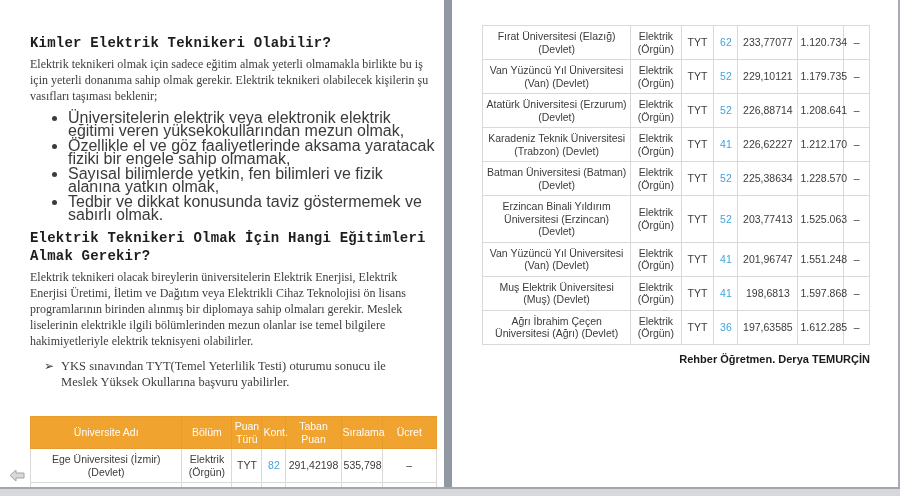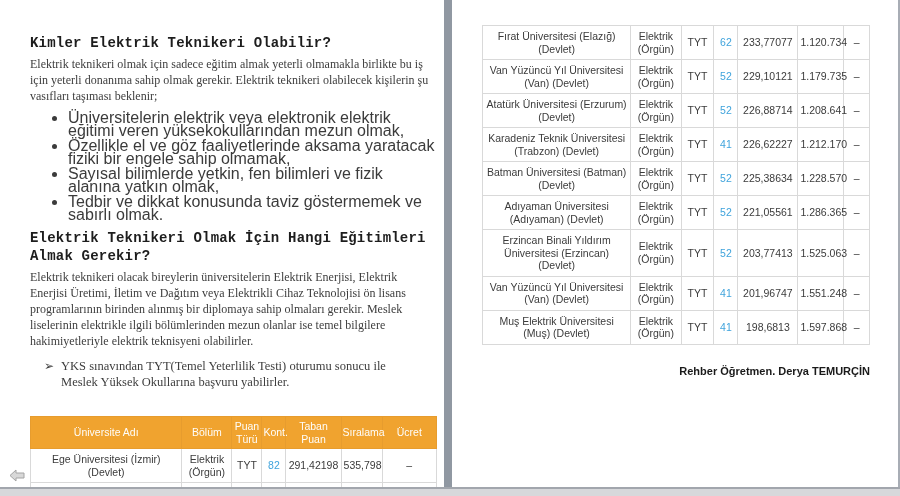--- a/index.html
+++ b/index.html
@@ -49,21 +49,21 @@
     background:#F0A32F; color:#FEFDFA; font-weight:normal;
     border:1px solid #E79C2E; padding:3px 1px; font-size:10.5px;
   }
   table.uni td { border:1px solid #D9D9D9; padding:4px 2px; }
   td.blue { color:#3FA3DC; }
   .left-table-wrap { margin-top:26px; }
 
   
   .right-table-wrap { position:absolute; left:30px; top:25px; width:388px; }
   .footer-credit {
-    margin-top:20px; text-align:right; font-weight:bold; font-size:11px;
+    margin-top:8px; text-align:right; font-weight:bold; font-size:11px;
     color:#1a1a1a; font-family:"Liberation Sans", sans-serif;
   }
 </style>
 </head>
 <body>
 
 <div class="page page-left">
   <div class="left-content">
     <h1>Kimler Elektrik Teknikeri Olabilir?</h1>
     <p class="body">Elektrik teknikeri olmak için sadece eğitim almak yeterli olmamakla birlikte bu iş için yeterli donanıma sahip olmak gerekir. Elektrik teknikeri olabilecek kişilerin şu vasıfları taşıması beklenir;</p>
@@ -181,29 +181,20 @@
         <tr>
           <td>Batman Üniversitesi (Batman) (Devlet)</td>
           <td>Elektrik (Örgün)</td>
           <td>TYT</td>
           <td class="blue">52</td>
           <td>225,38634</td>
           <td>1.228.570</td>
           <td>–</td>
         </tr>
         <tr>
-          <td>Adıyaman Üniversitesi (Adıyaman) (Devlet)</td>
-          <td>Elektrik (Örgün)</td>
-          <td>TYT</td>
-          <td class="blue">52</td>
-          <td>221,05561</td>
-          <td>1.286.365</td>
-          <td>–</td>
-        </tr>
-        <tr>
           <td>Erzincan Binali Yıldırım Üniversitesi (Erzincan) (Devlet)</td>
           <td>Elektrik (Örgün)</td>
           <td>TYT</td>
           <td class="blue">52</td>
           <td>203,77413</td>
           <td>1.525.063</td>
           <td>–</td>
         </tr>
         <tr>
           <td>Van Yüzüncü Yıl Üniversitesi (Van) (Devlet)</td>
@@ -214,20 +205,29 @@
           <td>1.551.248</td>
           <td>–</td>
         </tr>
         <tr>
           <td>Muş Elektrik Üniversitesi (Muş) (Devlet)</td>
           <td>Elektrik (Örgün)</td>
           <td>TYT</td>
           <td class="blue">41</td>
           <td>198,6813</td>
           <td>1.597.868</td>
+          <td>–</td>
+        </tr>
+        <tr>
+          <td>Ağrı İbrahim Çeçen Üniversitesi (Ağrı) (Devlet)</td>
+          <td>Elektrik (Örgün)</td>
+          <td>TYT</td>
+          <td class="blue">36</td>
+          <td>197,63585</td>
+          <td>1.612.285</td>
           <td>–</td>
         </tr>
       </tbody>
     </table>
     <div class="footer-credit">Rehber Öğretmen. Derya TEMURÇİN</div>
   </div>
 </div>
 
 <div class="right-edge"></div>
 <div class="bottom-bar"></div>

